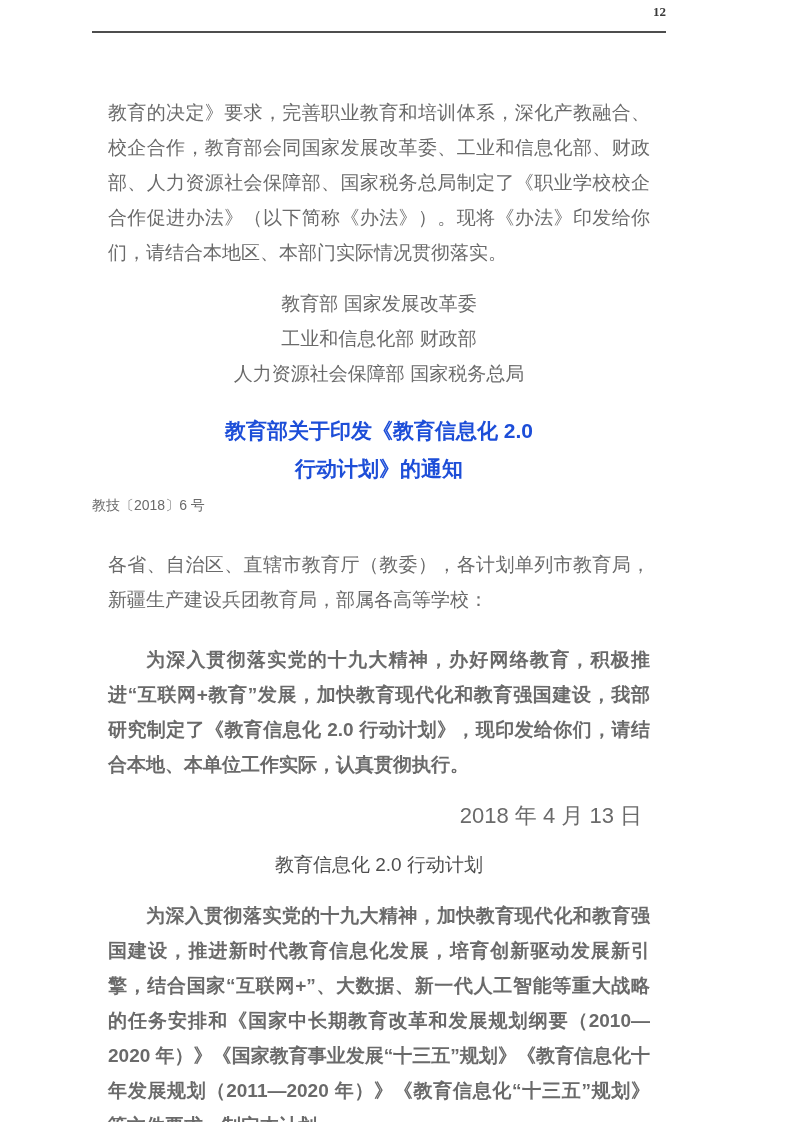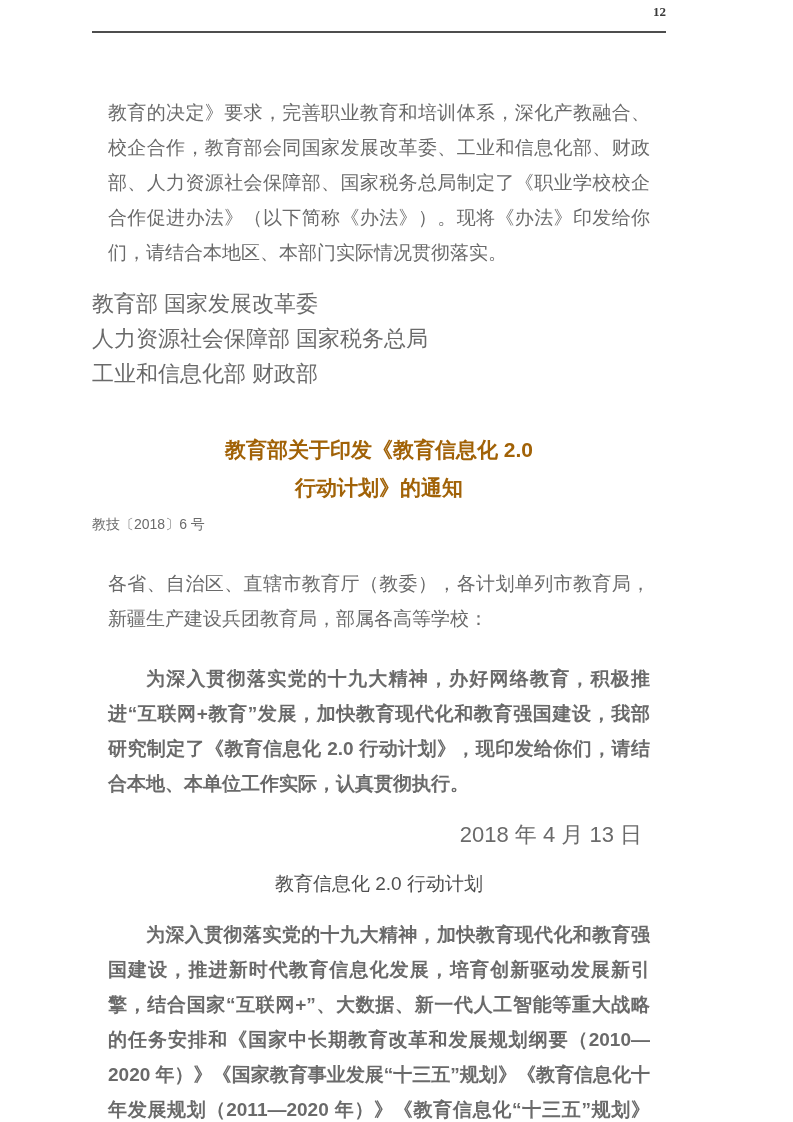--- a/index.html
+++ b/index.html
@@ -36,32 +36,32 @@
     font-size: 19px;
     line-height: 35px;
     text-align: justify;
     color: #6a6a6a;
     margin: 16px;
   }
   .indent-2em { text-indent: 2em; font-weight: bold; }
   .p-first { margin-top: 62px; }
   .sig-block {
     margin-top: 5px;
-    text-align: left;
-    font-size: 22px;
+    text-align: center;
+    font-size: 19px;
     line-height: 35px;
     color: #6a6a6a;
   }
   .doc-title {
-    margin: 40px 0 0 0;
+    margin: 21px 0 0 0;
     text-align: center;
     font-size: 21px;
     font-weight: bold;
     line-height: 38px;
-    color: #a16207;
+    color: #1d4ed8;
   }
   .doc-title span { display: block; }
   .doc-number {
     margin-top: 0;
     text-align: left;
     font-size: 14px;
     line-height: 35px;
     color: #6a6a6a;
   }
   .salutation { margin-top: 24px; }
@@ -94,22 +94,22 @@
 <div class="page">
 
   <div class="page-number">12</div>
 
   <hr class="header-rule">
 
   <p class="body-text p-first">教育的决定》要求，完善职业教育和培训体系，深化产教融合、校企合作，教育部会同国家发展改革委、工业和信息化部、财政部、人力资源社会保障部、国家税务总局制定了《职业学校校企合作促进办法》（以下简称《办法》）。现将《办法》印发给你们，请结合本地区、本部门实际情况贯彻落实。</p>
 
   <div class="sig-block">
     <div>教育部 国家发展改革委</div>
+    <div>工业和信息化部 财政部</div>
     <div>人力资源社会保障部 国家税务总局</div>
-    <div>工业和信息化部 财政部</div>
   </div>
 
   <h1 class="doc-title">
     <span>教育部关于印发《教育信息化 2.0</span>
     <span>行动计划》的通知</span>
   </h1>
 
   <div class="doc-number">教技〔2018〕6 号</div>
 
   <p class="body-text salutation">各省、自治区、直辖市教育厅（教委），各计划单列市教育局，新疆生产建设兵团教育局，部属各高等学校：</p>

